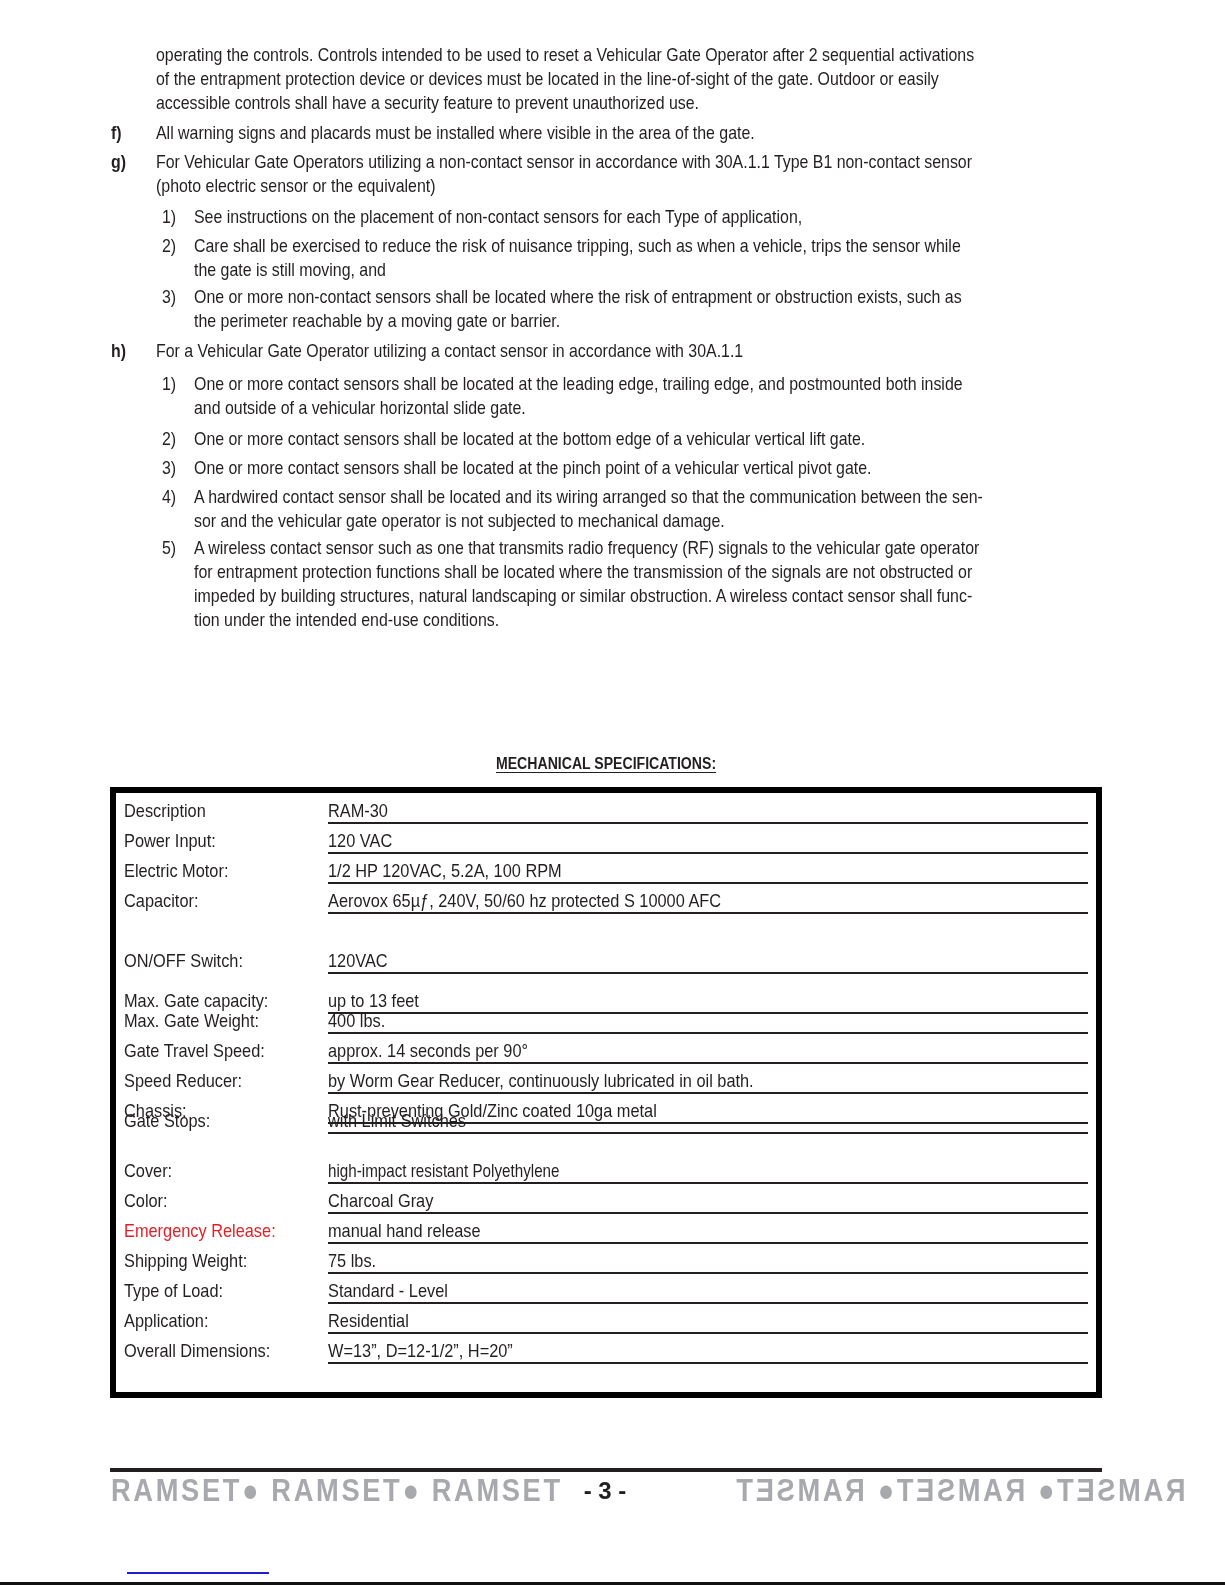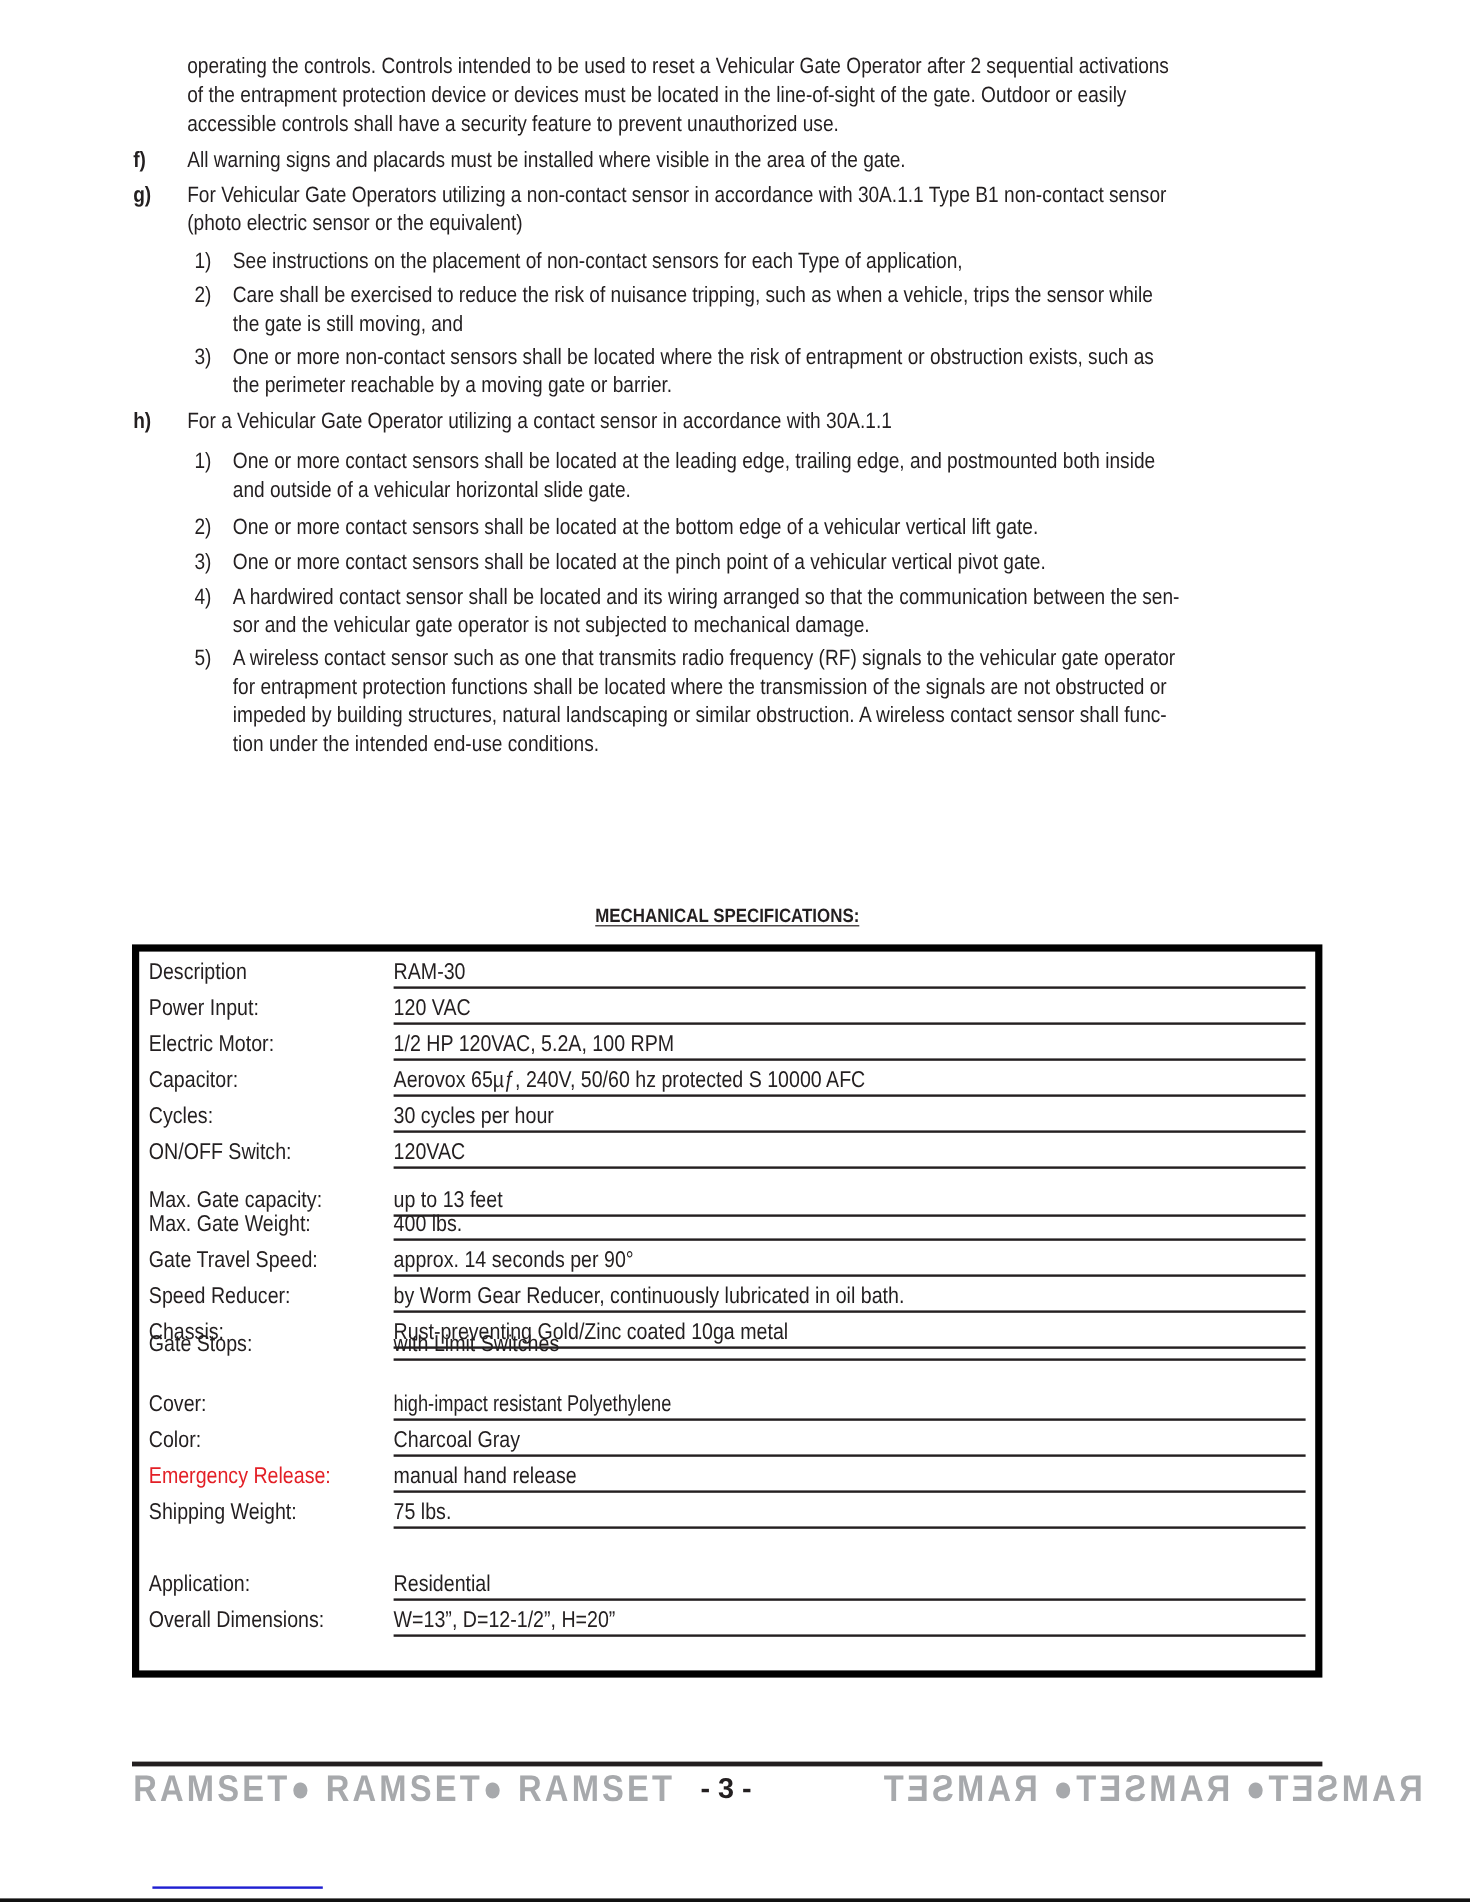--- a/index.html
+++ b/index.html
@@ -124,25 +124,20 @@
   <div class="row" style="top:62px;">
       <span class="k narrow">Electric Motor:</span>
       <span class="v narrow">1/2 HP 120VAC, 5.2A, 100 RPM</span>
       <div class="rule"></div>
     </div>
   <div class="row" style="top:92px;">
       <span class="k narrow">Capacitor:</span>
       <span class="v narrow">Aerovox 65µƒ, 240V, 50/60 hz protected S 10000 AFC</span>
       <div class="rule"></div>
     </div>
-  <div class="row" style="top:122px;">
-      <span class="k narrow">Cycles:</span>
-      <span class="v narrow">30 cycles per hour</span>
-      <div class="rule"></div>
-    </div>
   <div class="row" style="top:152px;">
       <span class="k narrow">ON/OFF Switch:</span>
       <span class="v narrow">120VAC</span>
       <div class="rule"></div>
     </div>
   <div class="row" style="top:192px;padding-left:36px;">
       <span class="k narrow">Max. Gate capacity:</span>
       <span class="v narrow">up to 13 feet</span>
       <div class="rule"></div>
     </div>
@@ -182,20 +177,25 @@
       <div class="rule"></div>
     </div>
   <div class="row" style="top:392px;">
       <span class="k narrow">Color:</span>
       <span class="v narrow">Charcoal Gray</span>
       <div class="rule"></div>
     </div>
   <div class="row" style="top:452px;">
       <span class="k narrow">Shipping Weight:</span>
       <span class="v narrow">75 lbs.</span>
+      <div class="rule"></div>
+    </div>
+  <div class="row" style="top:482px;">
+      <span class="k narrow">Type of Load:</span>
+      <span class="v narrow">Standard - Level</span>
       <div class="rule"></div>
     </div>
   <div class="row" style="top:512px;">
       <span class="k narrow">Application:</span>
       <span class="v narrow">Residential</span>
       <div class="rule"></div>
     </div>
   <div class="row" style="top:542px;">
       <span class="k narrow">Overall Dimensions:</span>
       <span class="v narrow">W=13”, D=12-1/2”, H=20”</span>

